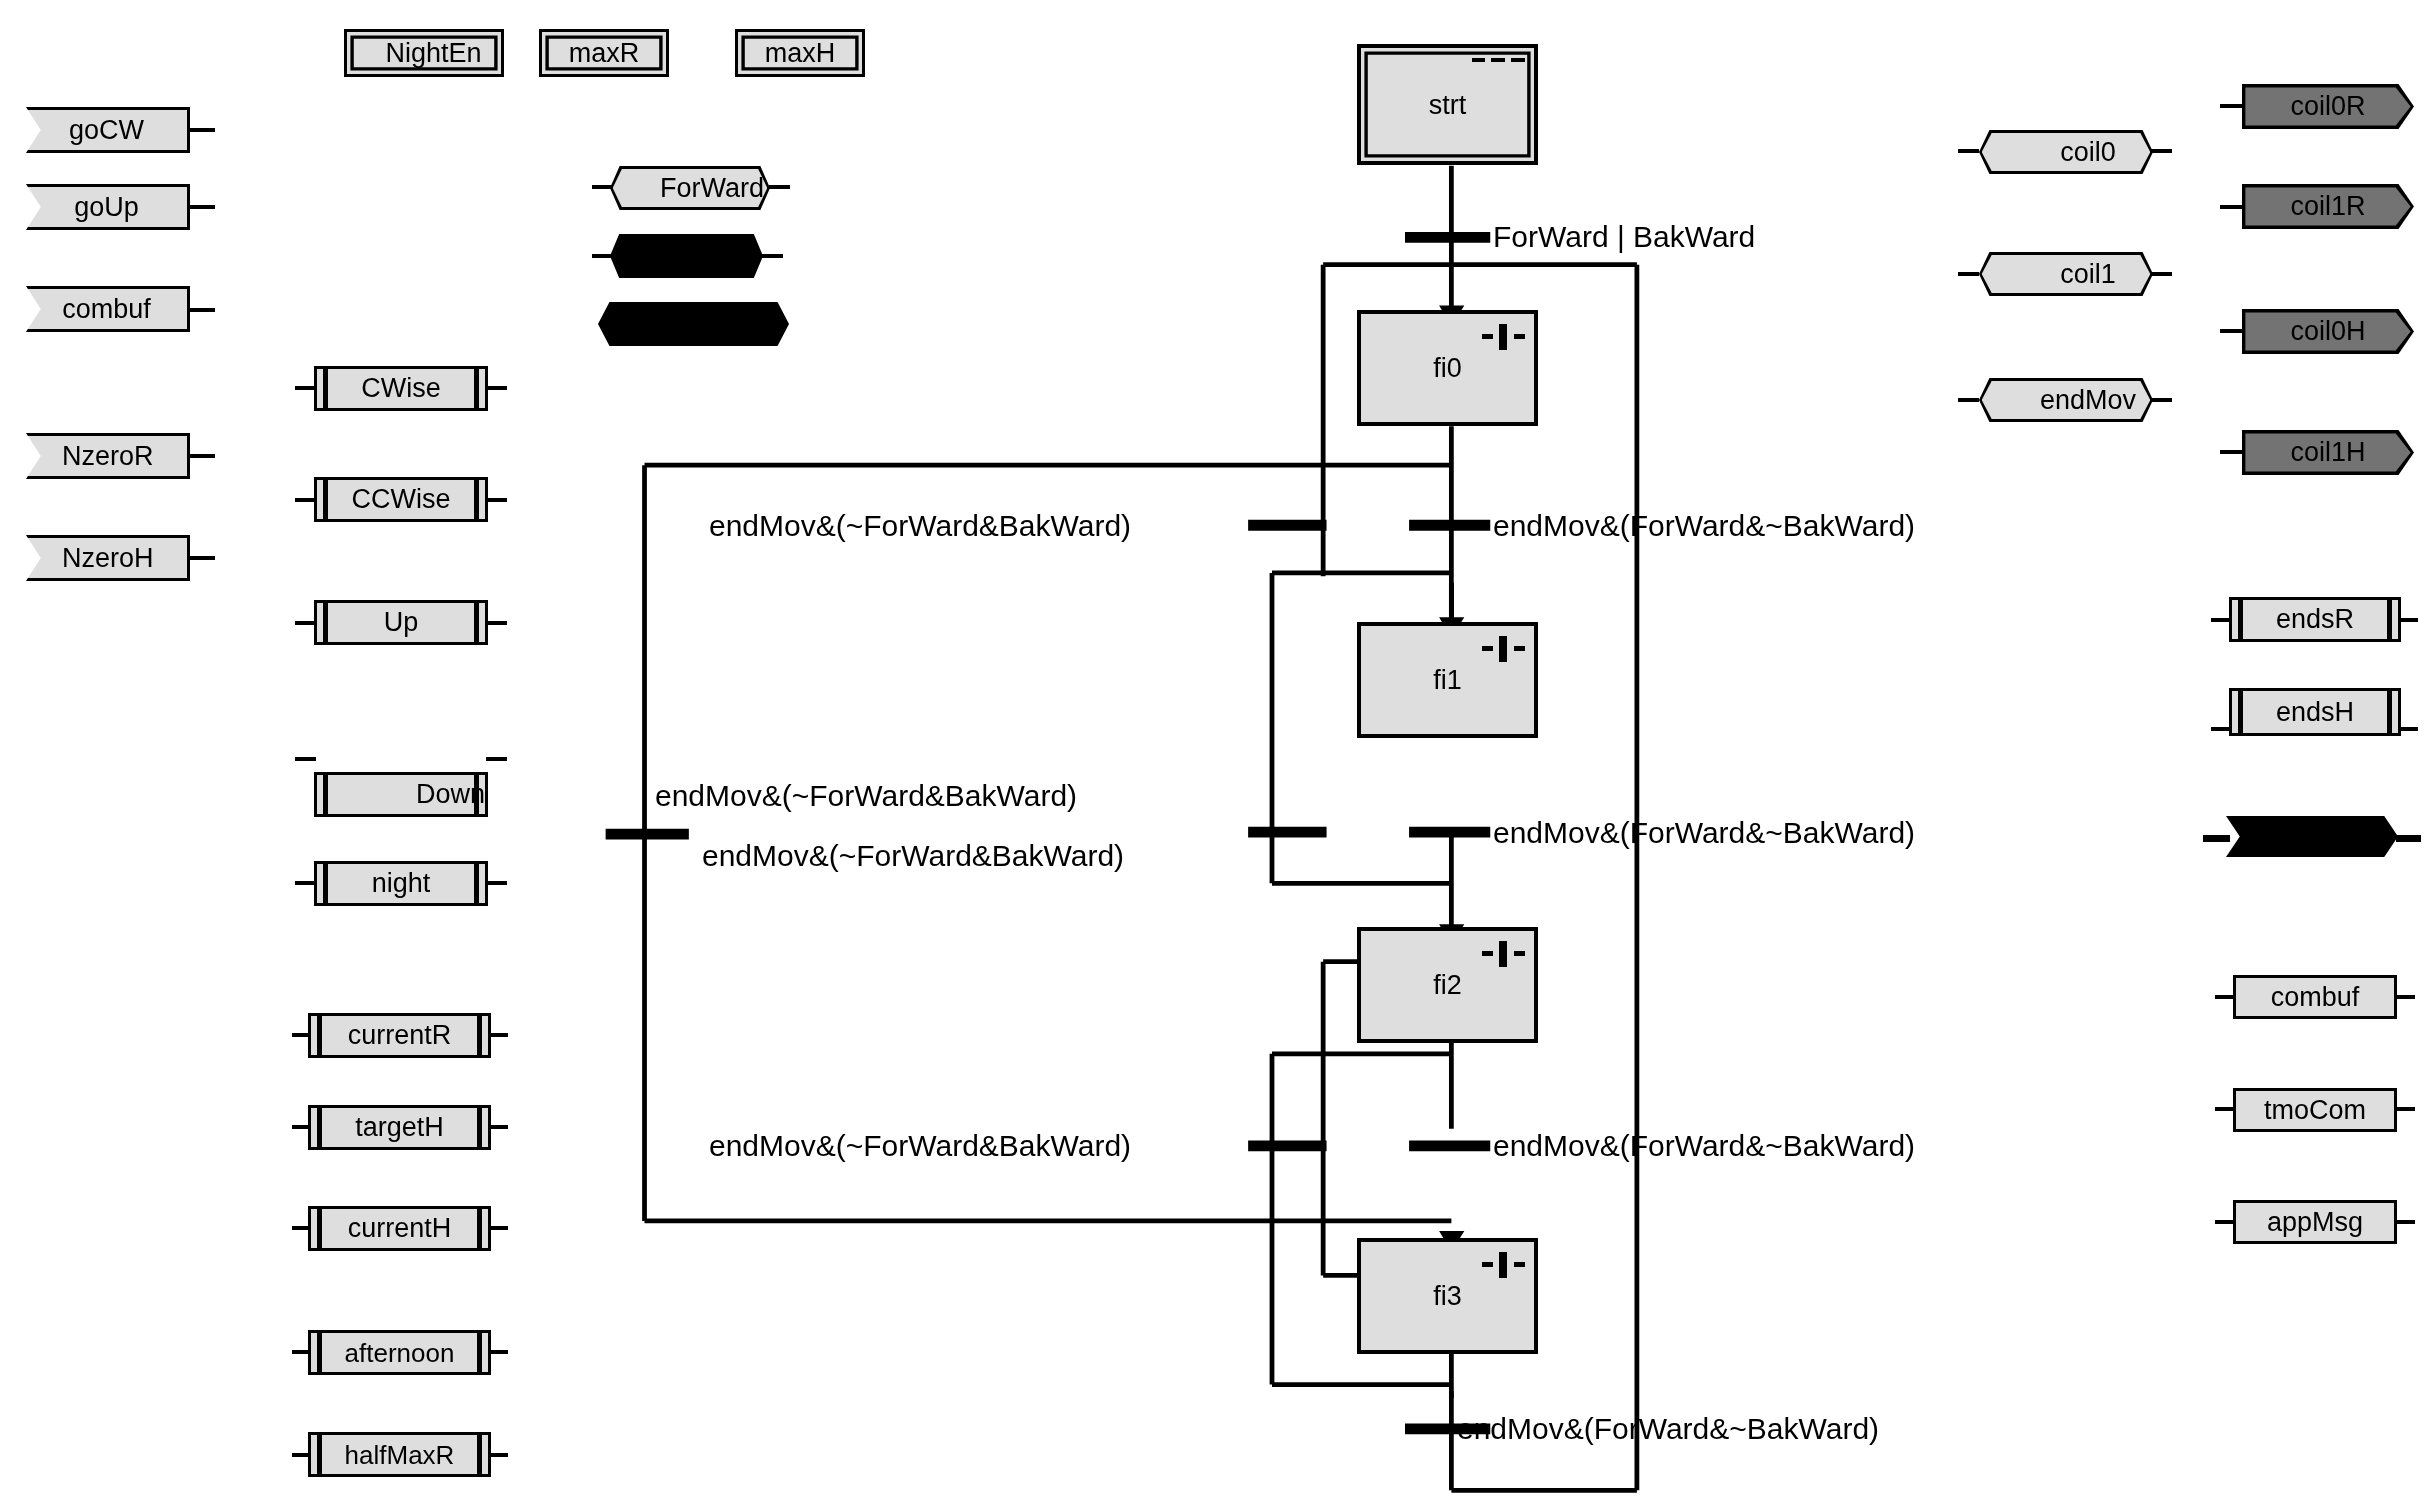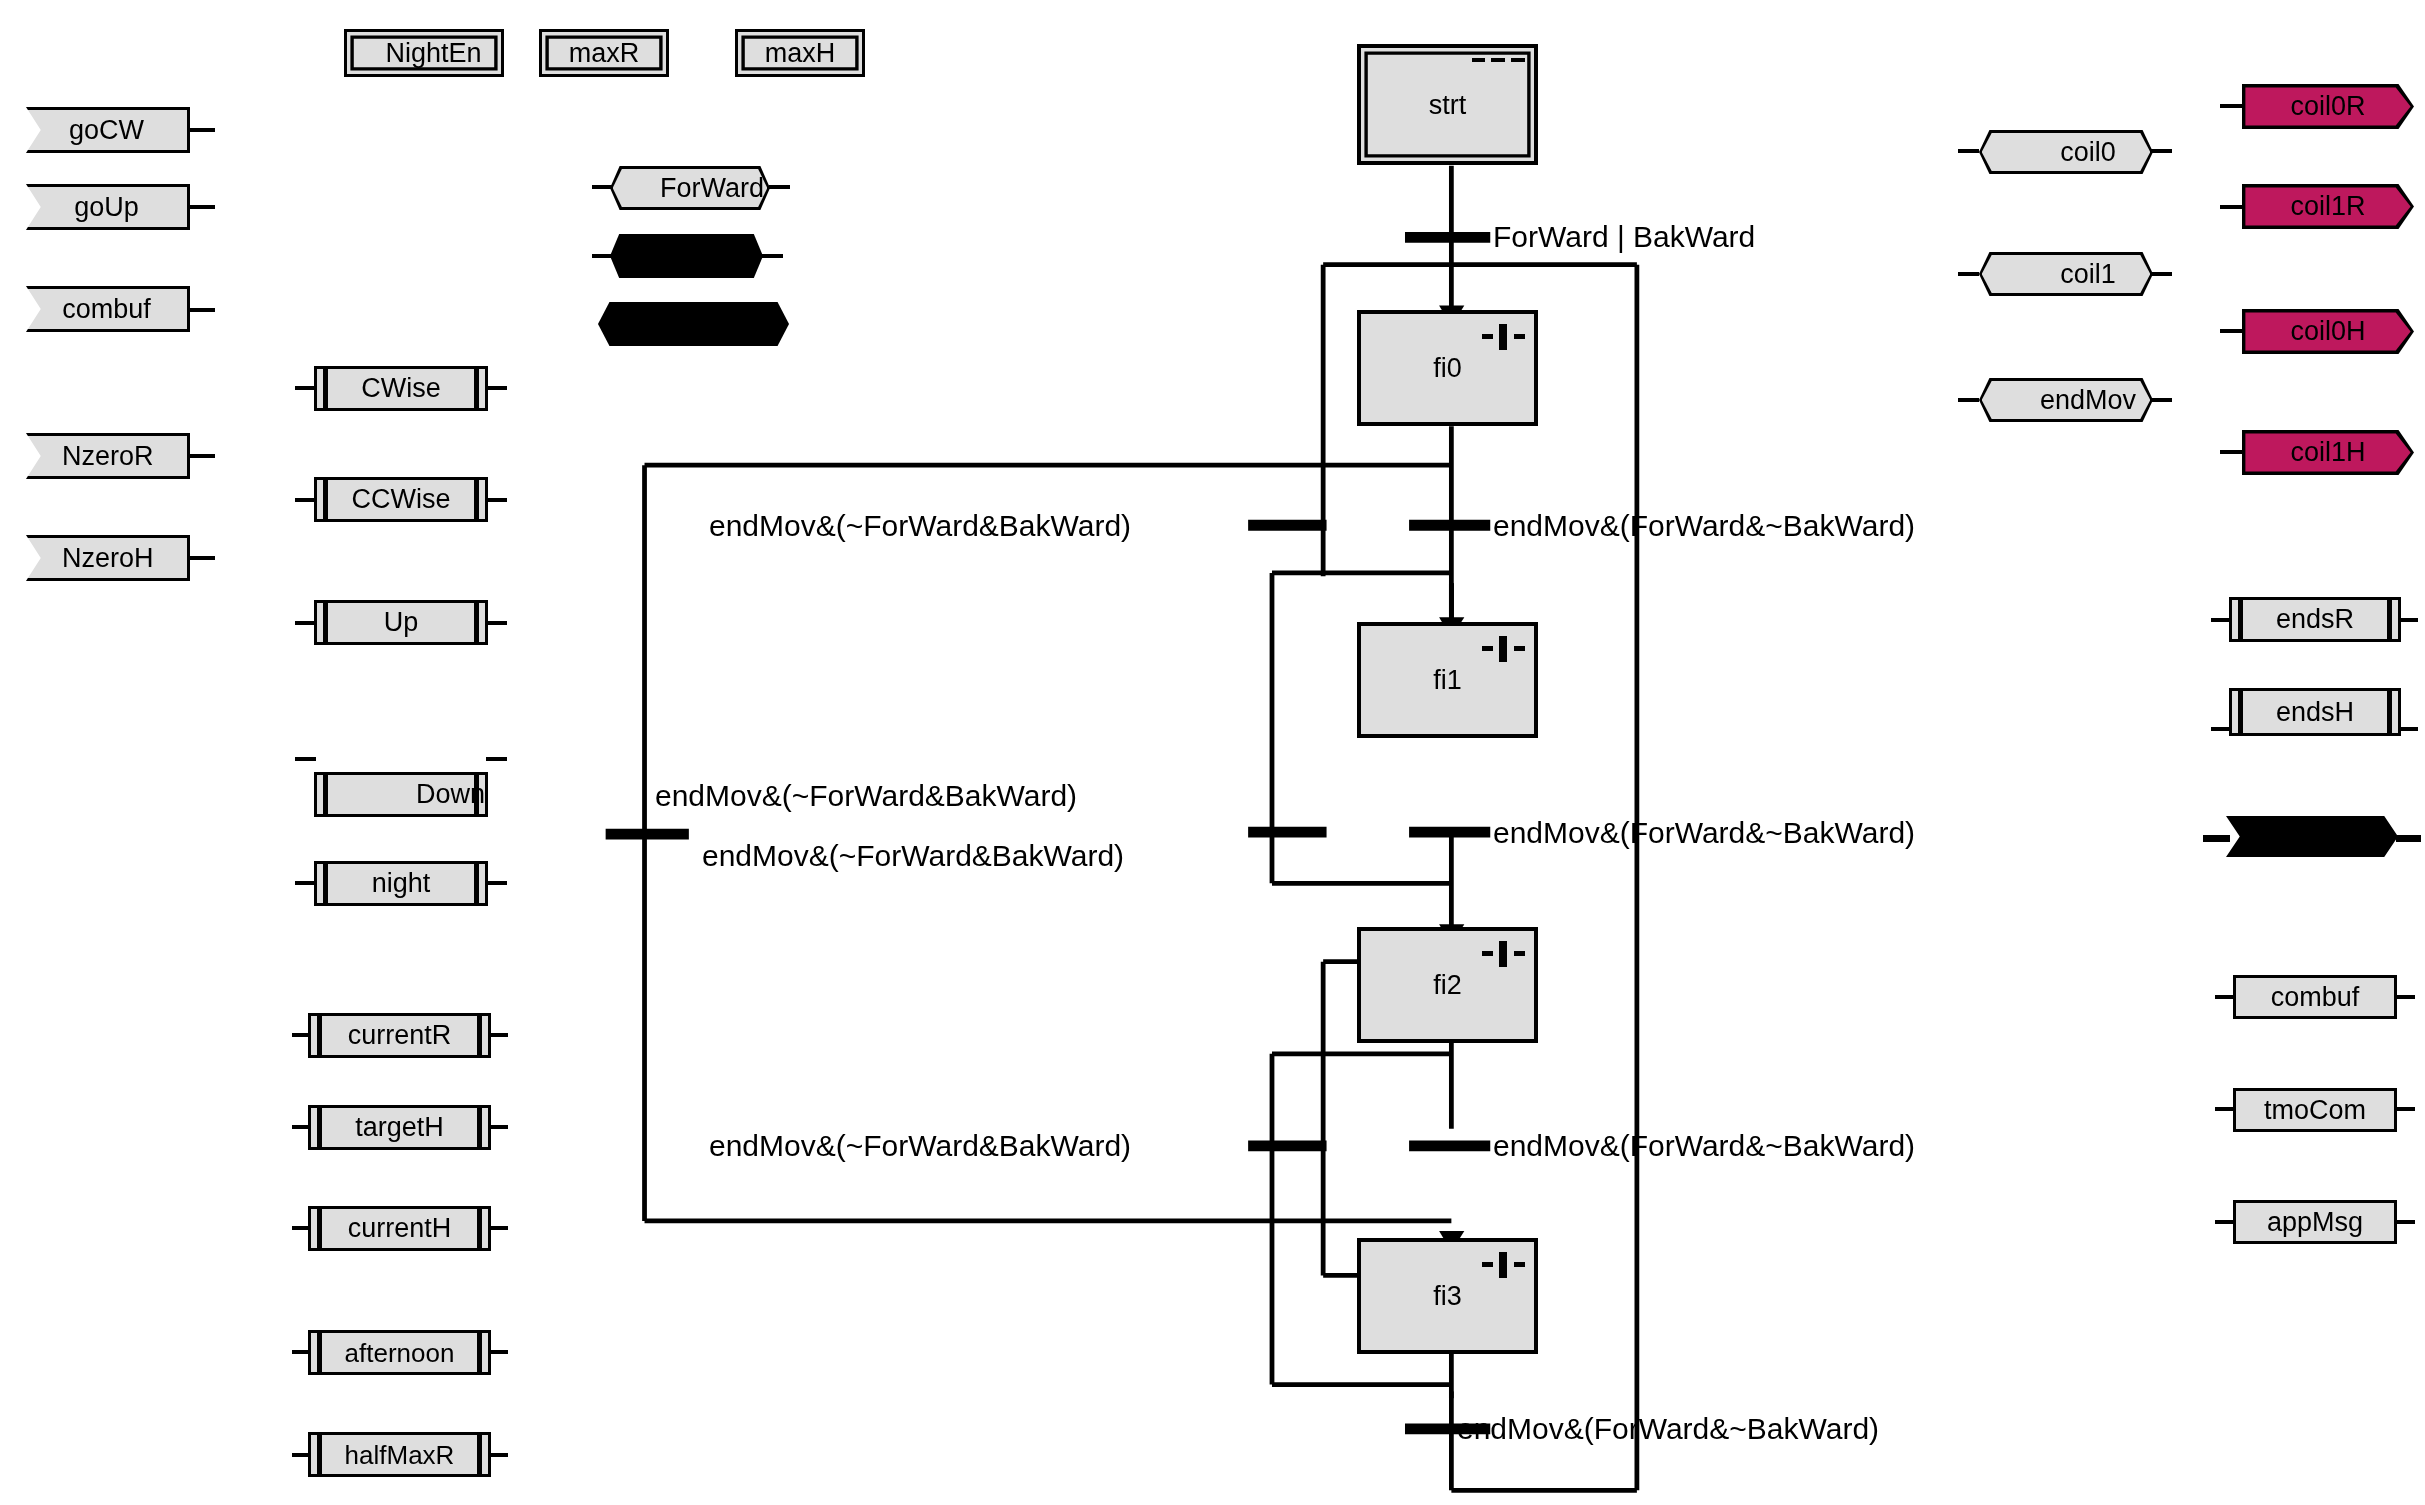--- a/index.html
+++ b/index.html
@@ -27,21 +27,21 @@
   
   .inp{border:3.4px solid #000;border-left:none;
        -webkit-clip-path:polygon(0 0,100% 0,100% 100%,0 100%,9% 50%);
                clip-path:polygon(0 0,100% 0,100% 100%,0 100%,9% 50%);
        background:#dedede;}
 
   
   .outp{-webkit-clip-path:polygon(0 0,91% 0,100% 50%,91% 100%,0 100%);
                 clip-path:polygon(0 0,91% 0,100% 50%,91% 100%,0 100%);
         background:#000;}
-  .outp > span{position:absolute;inset:3.4px;background:#be185d;
+  .outp > span{position:absolute;inset:3.4px;background:#737373;
         -webkit-clip-path:polygon(0 0,91% 0,100% 50%,91% 100%,0 100%);
                 clip-path:polygon(0 0,91% 0,100% 50%,91% 100%,0 100%);
         display:flex;align-items:center;justify-content:center;}
 
   
   .hex{background:#000;
        -webkit-clip-path:polygon(6% 0,94% 0,100% 50%,94% 100%,6% 100%,0 50%);
                clip-path:polygon(6% 0,94% 0,100% 50%,94% 100%,6% 100%,0 50%);}
   .hex > span{position:absolute;inset:2.7px;background:#dedede;
        -webkit-clip-path:polygon(6% 0,94% 0,100% 50%,94% 100%,6% 100%,0 50%);

